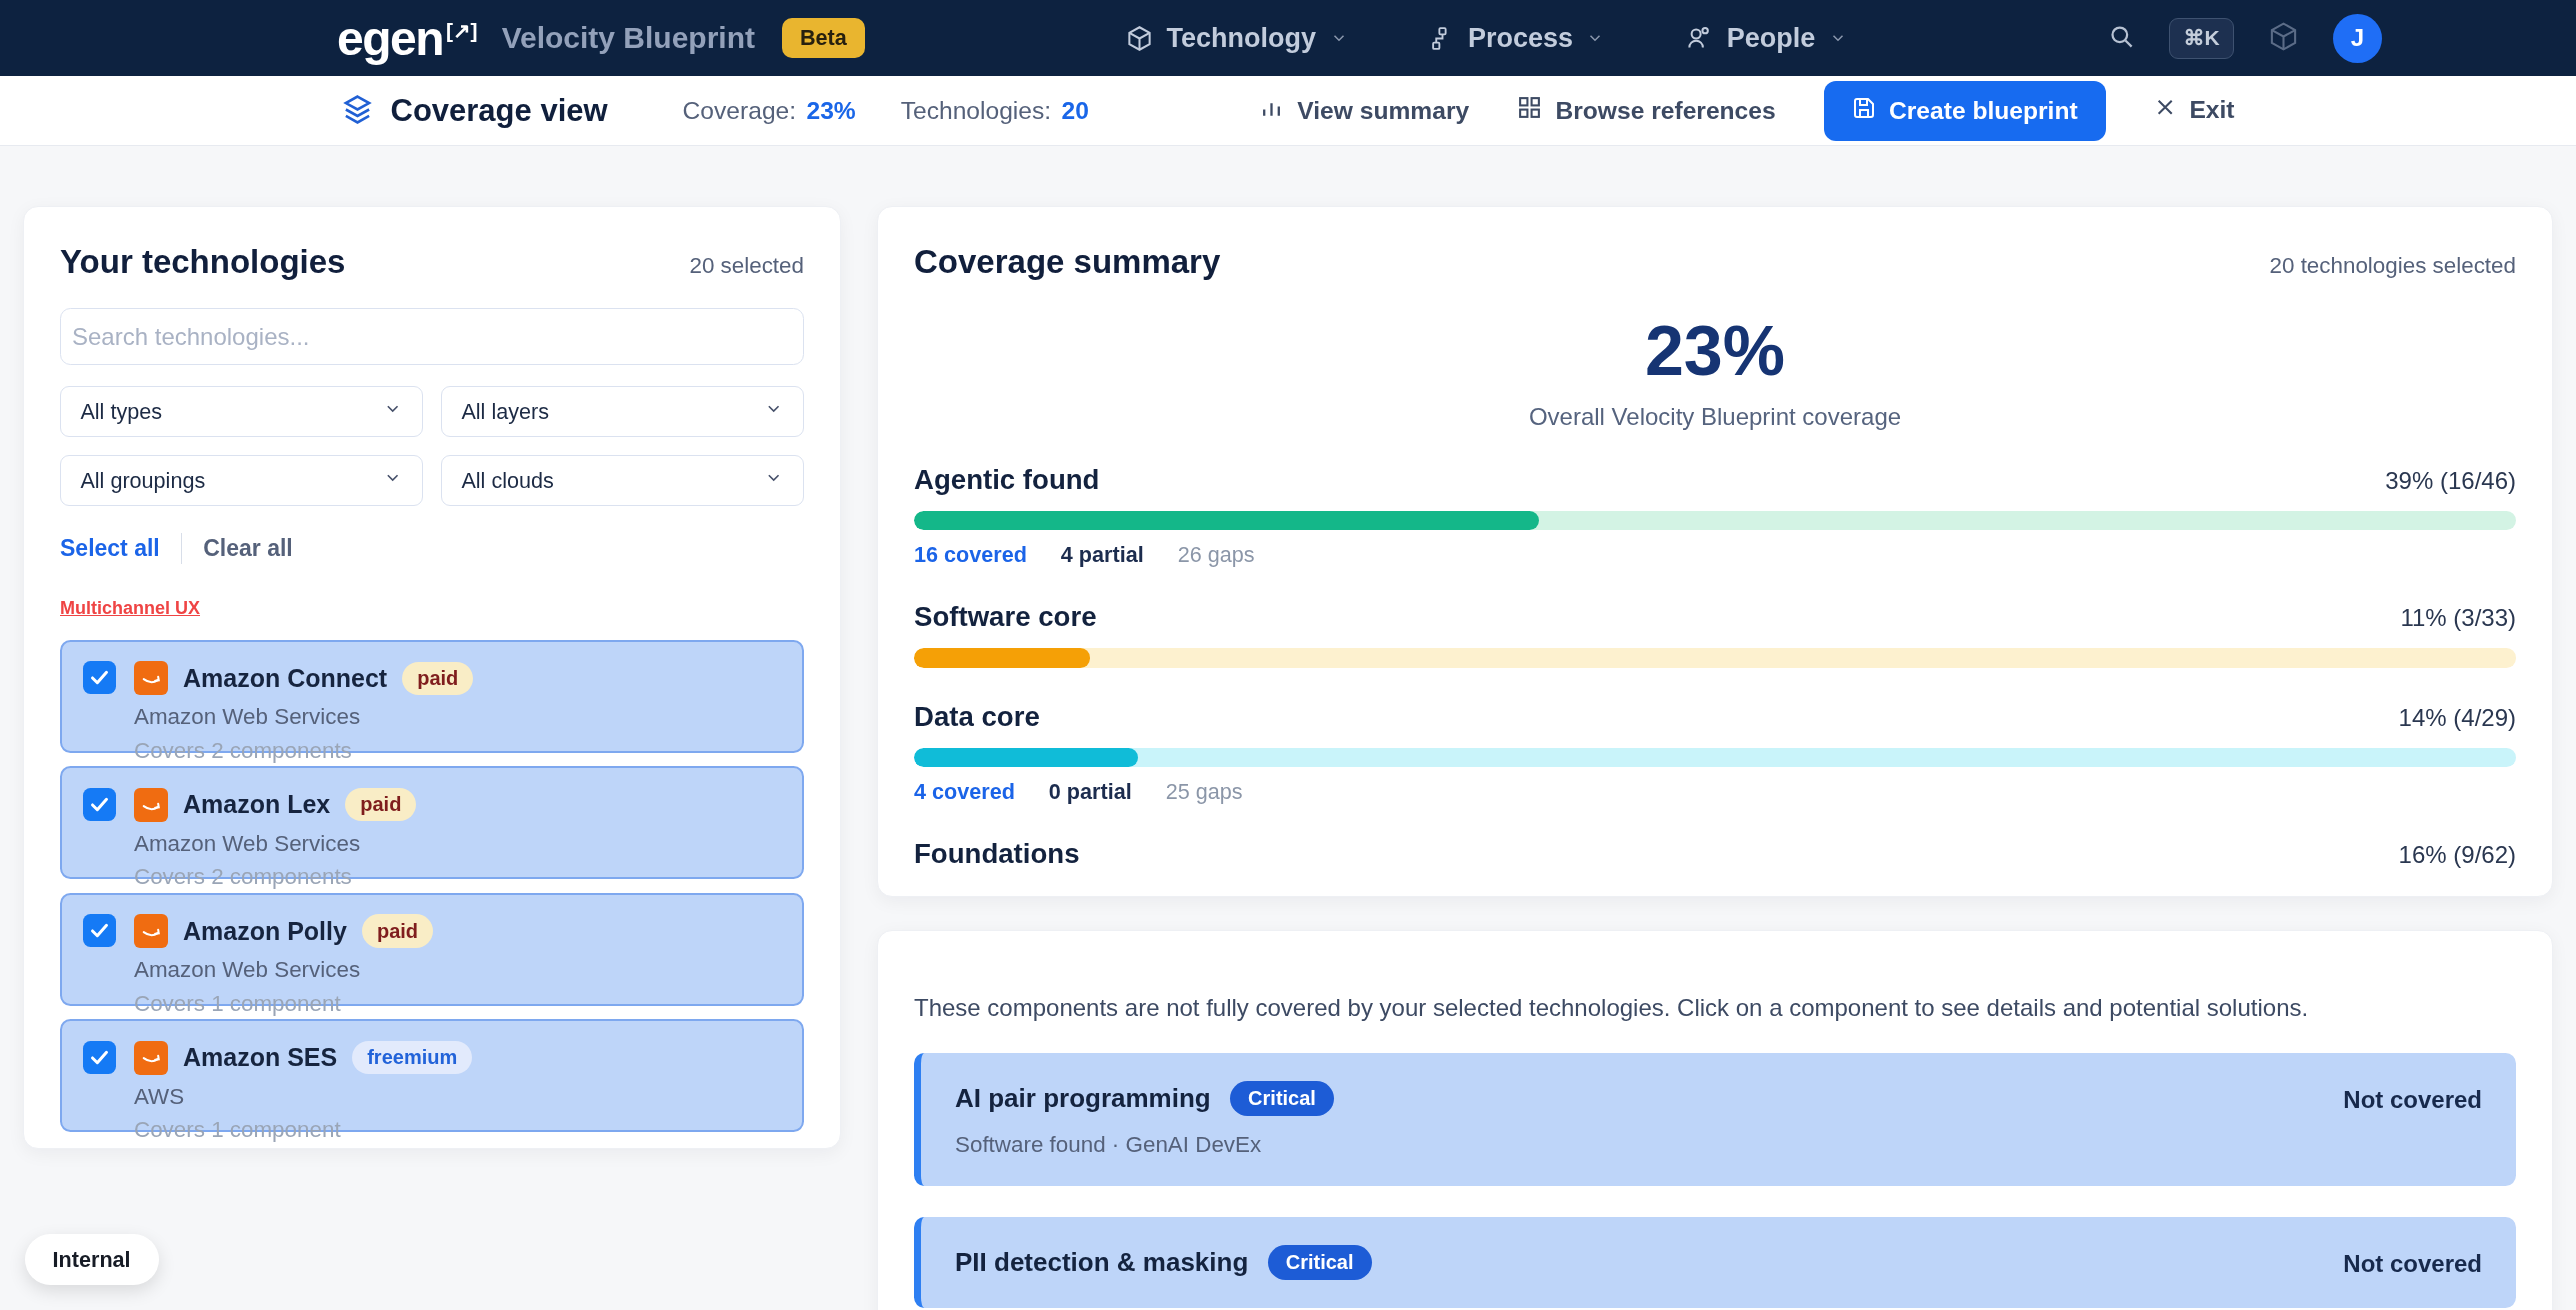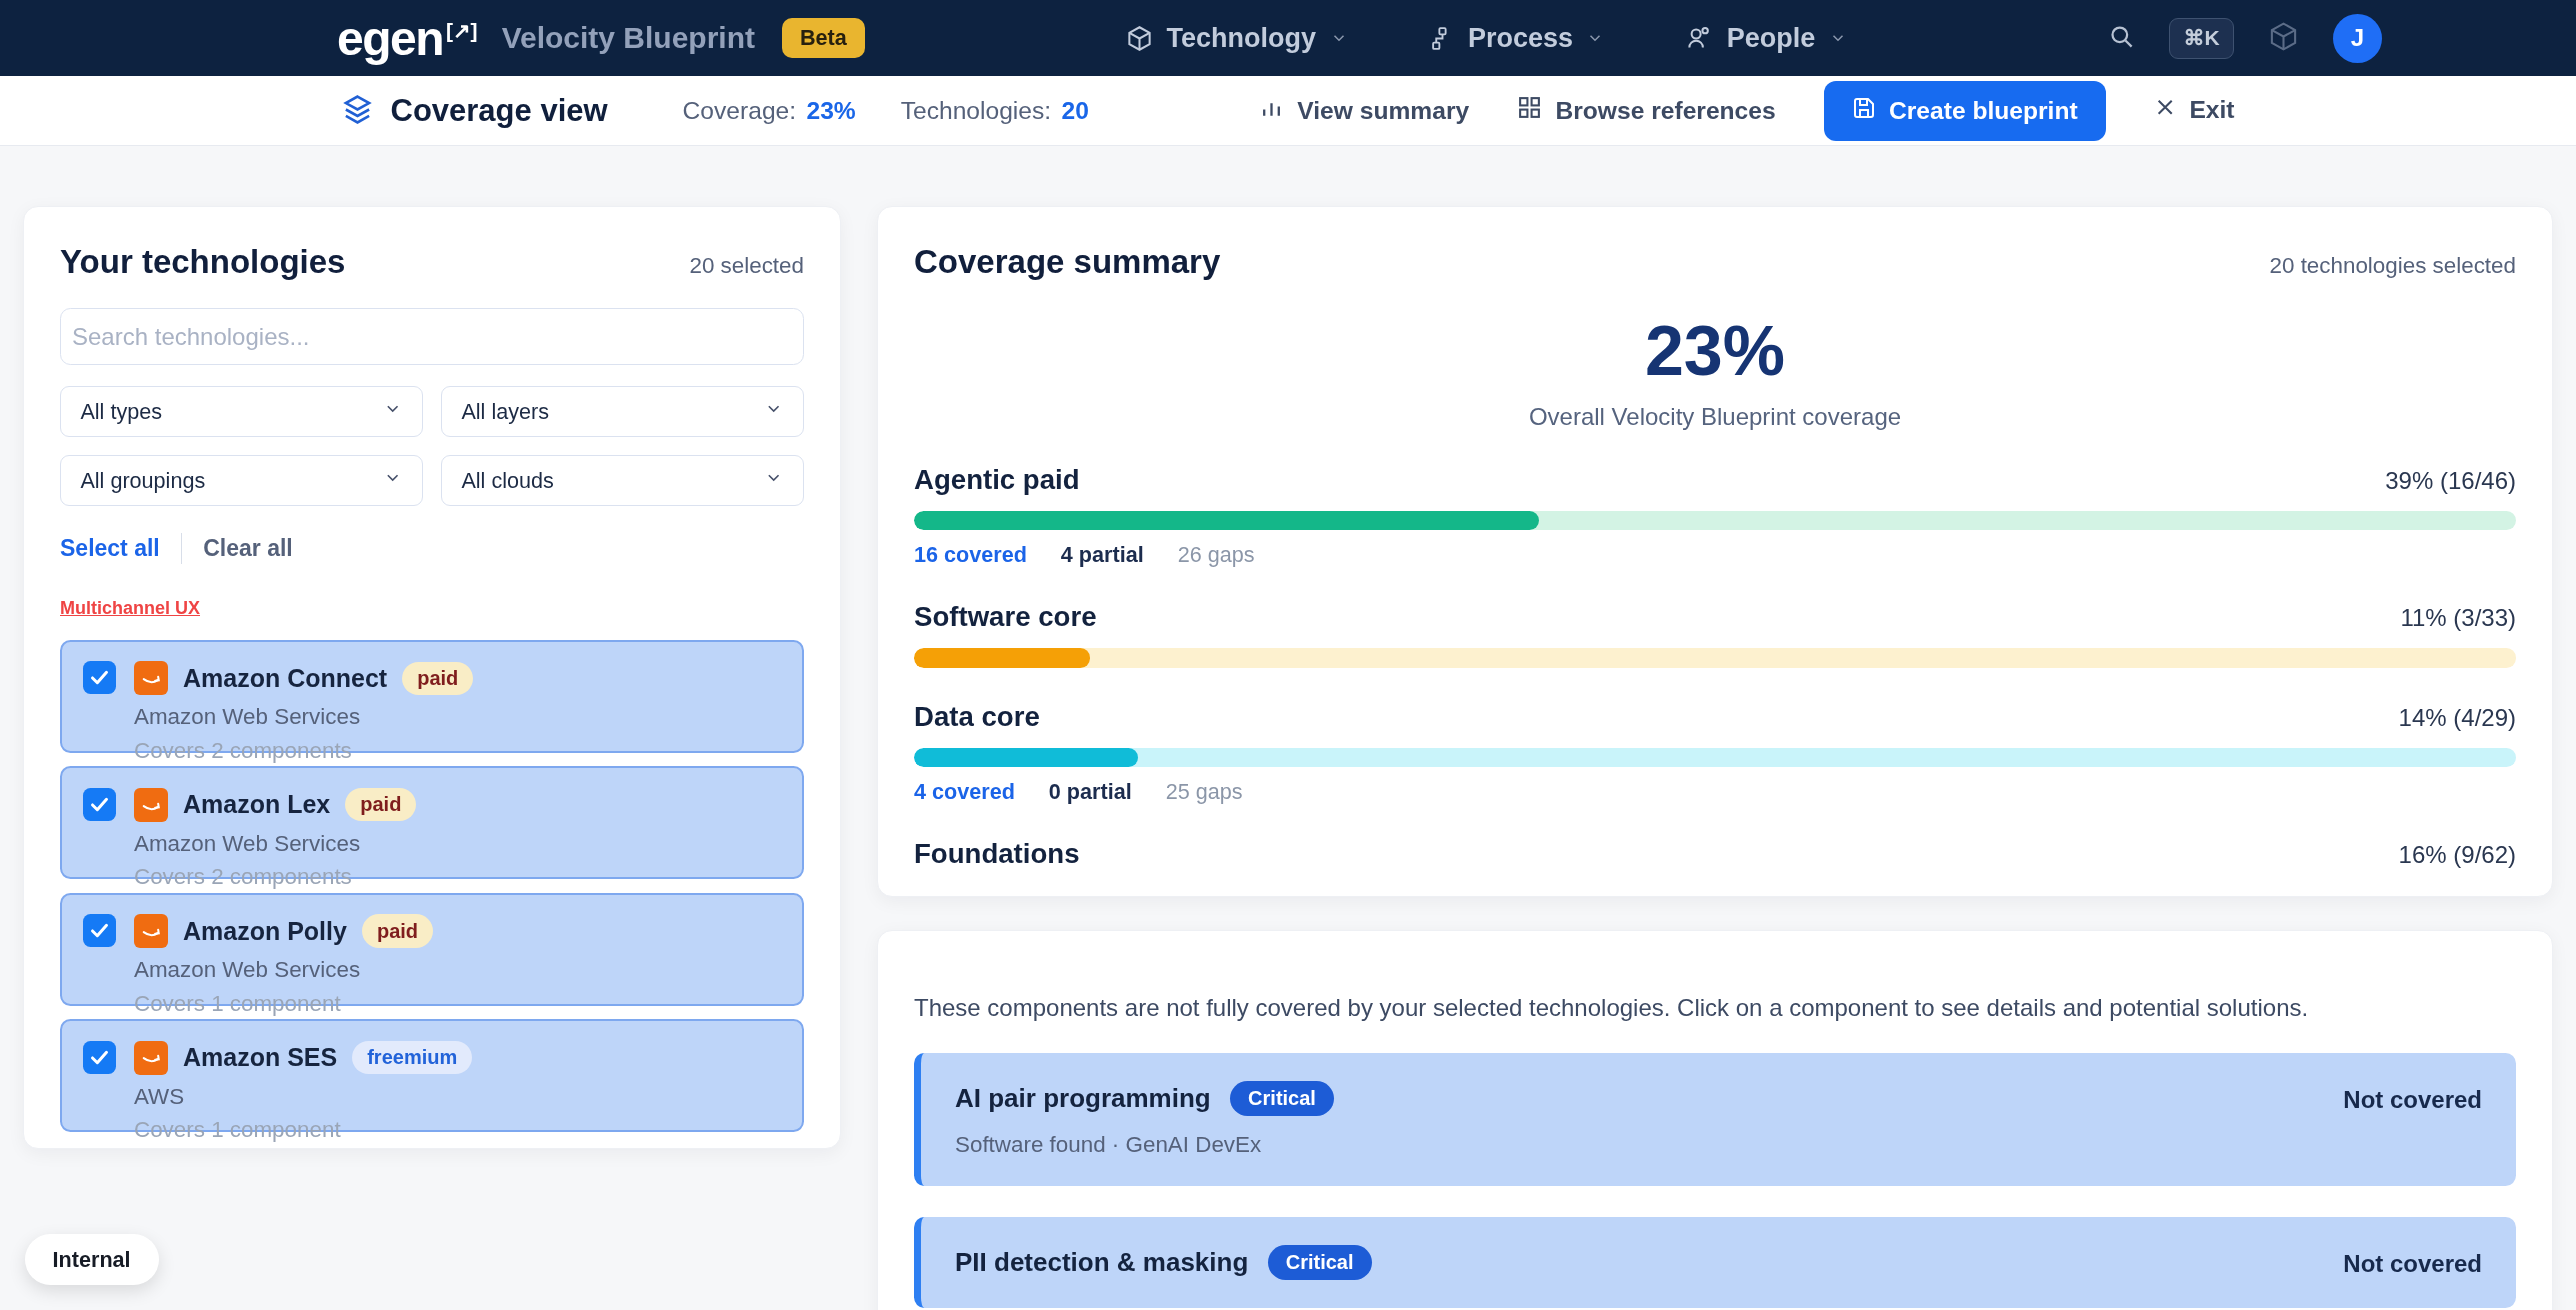--- a/index.html
+++ b/index.html
@@ -410,21 +410,21 @@
       </div>
 
       <div class="overall">
         <div class="overall-pct">23%</div>
         <div class="overall-label">Overall Velocity Blueprint coverage</div>
       </div>
 
       <div id="cat-rows">
   <div class="cat-row">
     <div class="cat-head">
-      <span class="cat-name">Agentic paid</span>
+      <span class="cat-name">Agentic found</span>
       <span class="cat-pct">39% (16/46)</span>
     </div>
     <div class="bar" style="background: rgb(211, 243, 228);">
       <div class="bar-fill" style="width: 39%; background: rgb(20, 183, 137);"></div>
     </div>
     <div class="cat-stats">
       <span class="st-covered">16 covered</span>
       <span class="st-partial">4 partial</span>
       <span class="st-gaps">26 gaps</span>
     </div>

